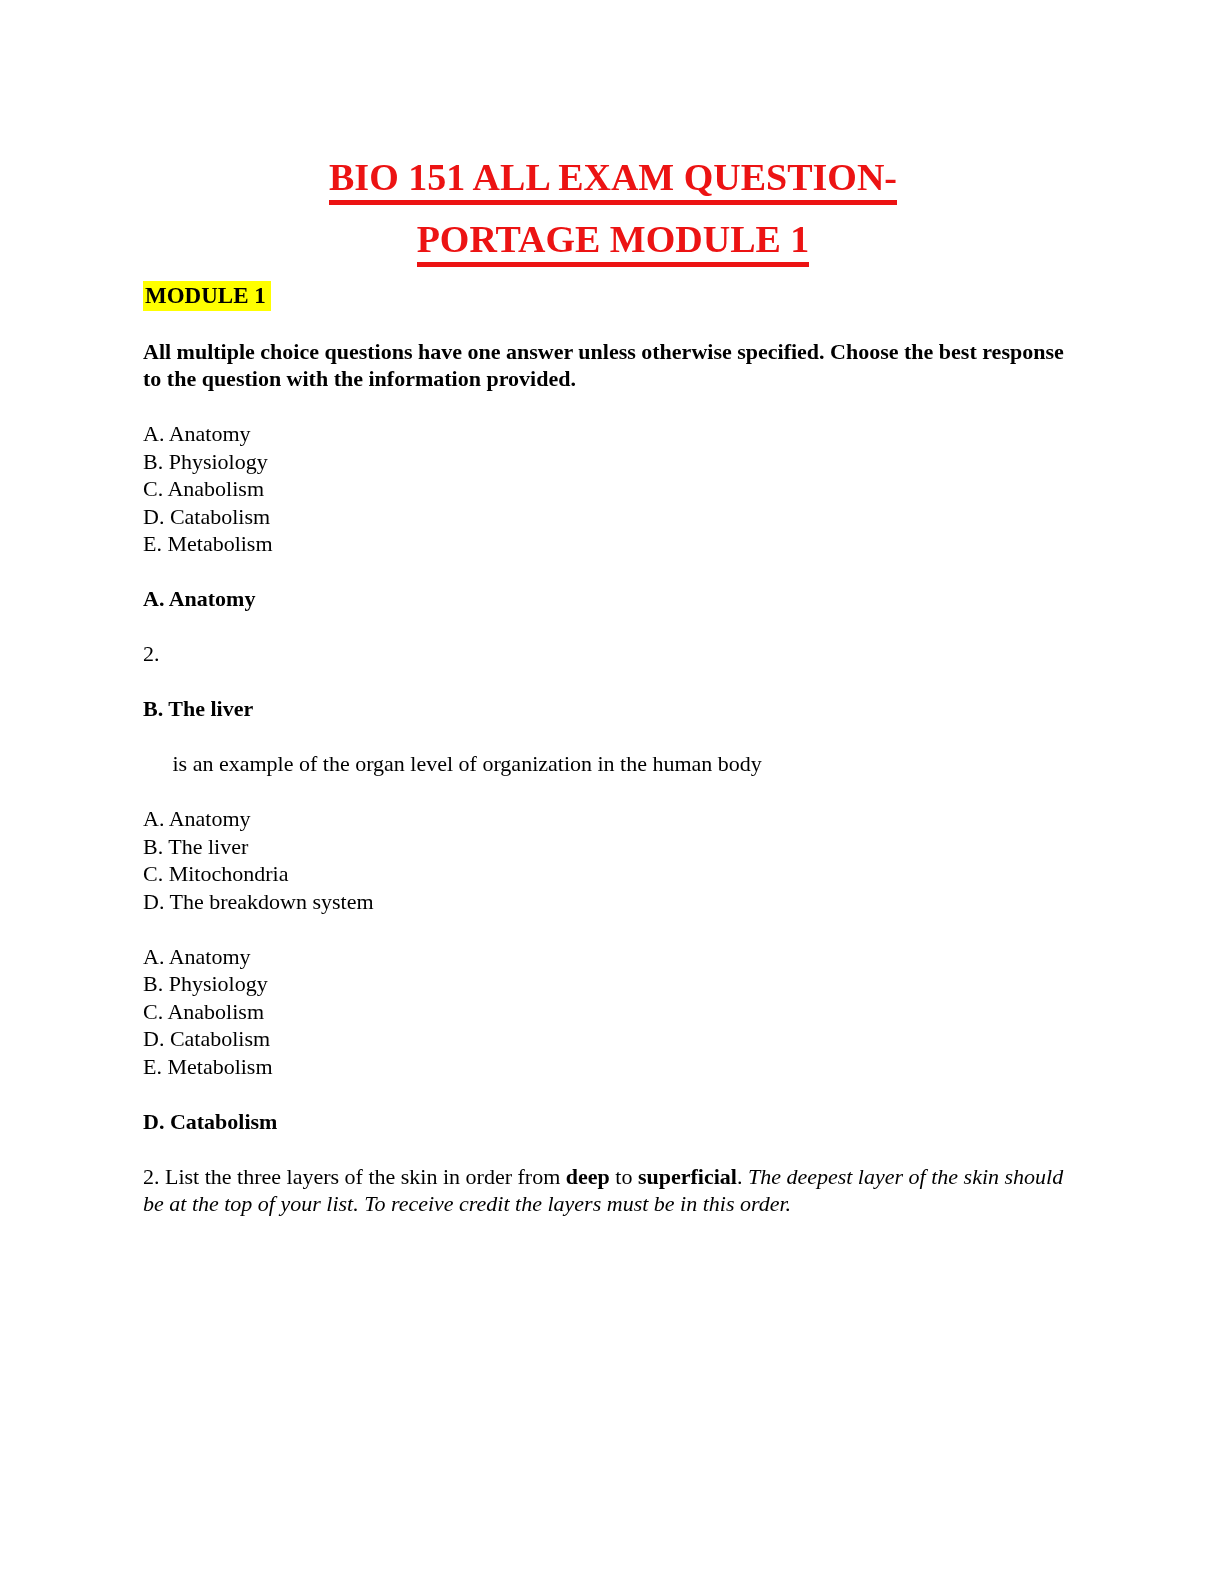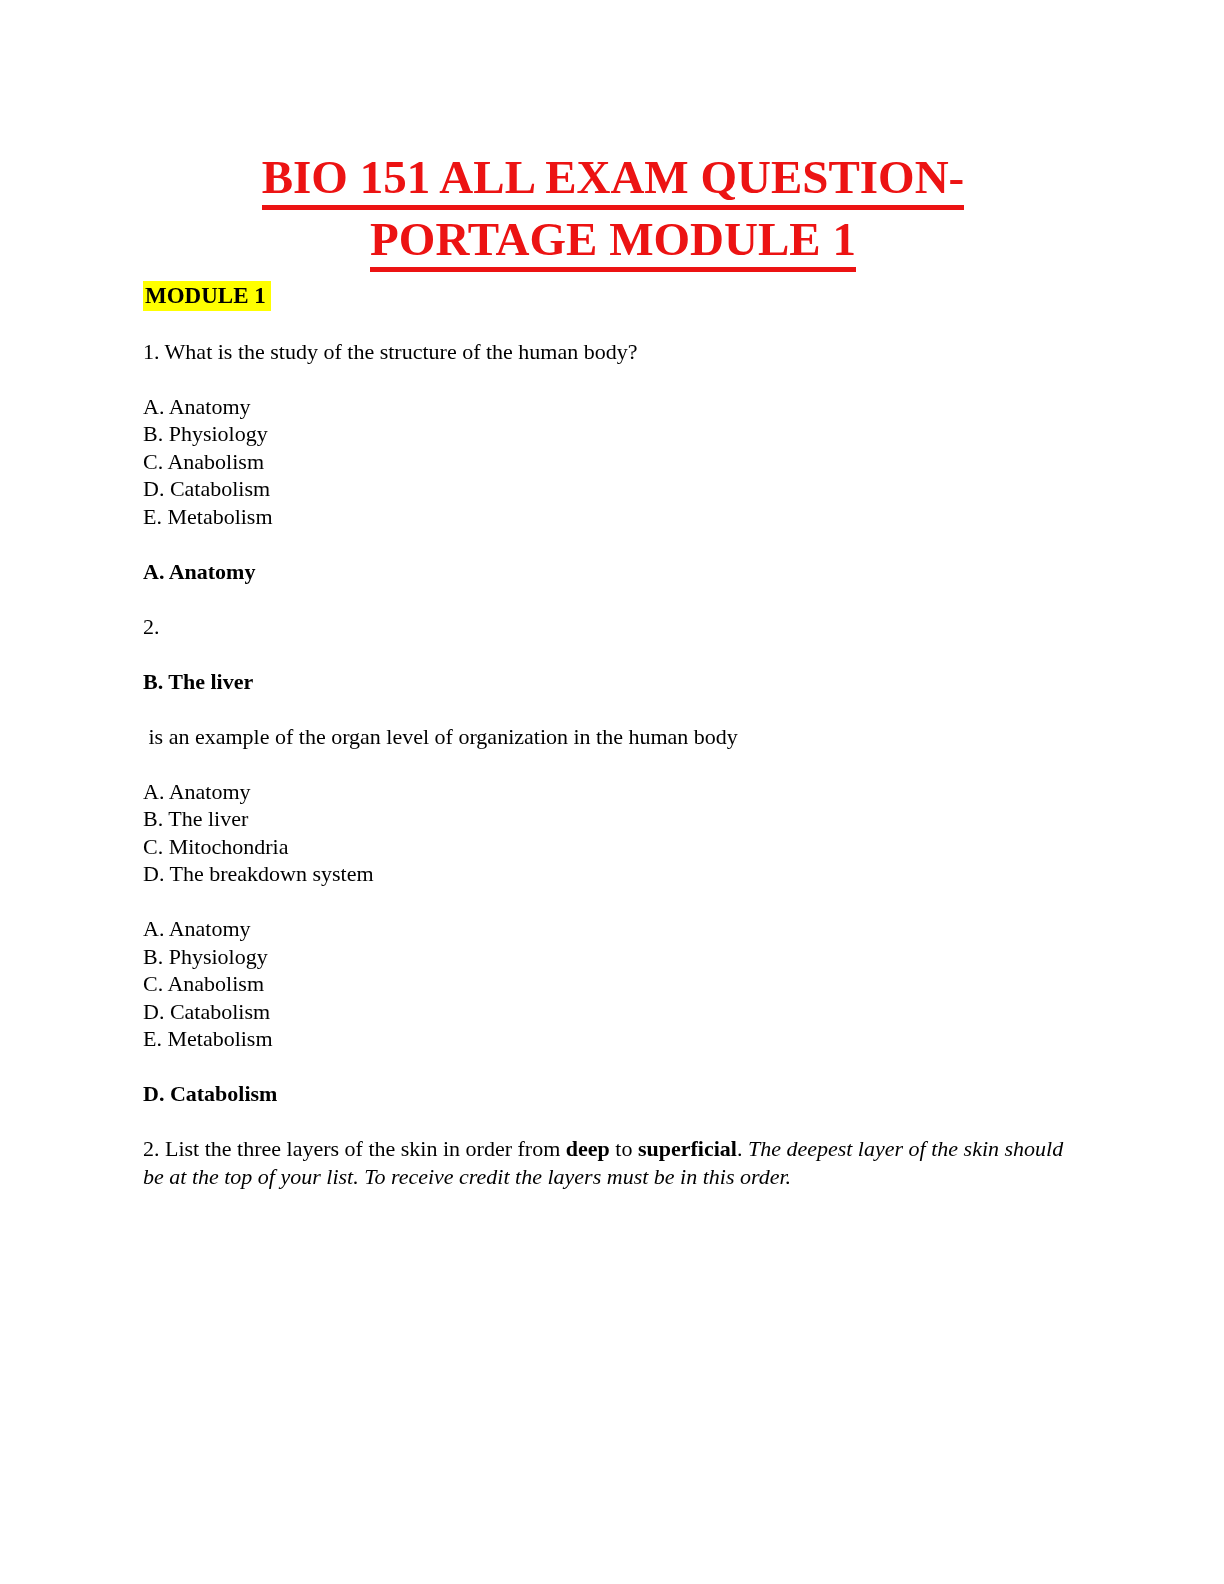--- a/index.html
+++ b/index.html
@@ -16,21 +16,21 @@
     padding: 146px 141px 40px 143px;
     font-family: "Liberation Serif", serif;
     font-size: 22px;
     line-height: 27.5px;
     color: #000000;
     overflow: hidden;
   }
   .doc-title {
     text-align: center;
     font-weight: bold;
-    font-size: 47px;
+    font-size: 38px;
     line-height: 62px;
     color: var(--title-color, #ec1313);
     margin: 0 0 12px 0;
   }
   .doc-title .u {
     border-bottom: 5px solid currentColor;
     padding-bottom: 2px;
   }
   .module-heading {
     margin: 0;
@@ -38,39 +38,39 @@
     font-size: 23px;
     line-height: 28px;
   }
   .module-heading mark {
     background: var(--highlight-color, #ffff00);
     color: var(--module-text-color, #000000);
     padding: 2px 5px 3px 2px;
   }
   .para { margin: 27.5px 0 0 0; }
   .b { font-weight: bold; }
-  .pre { white-space: pre-wrap; }
+  .pre { white-space: pre-wrap; margin-left: 24px; }
   .options { margin: 27.5px 0 0 0; }
   .option-line { margin: 0; }
   .final-para { }
 </style>
 </head>
 <body>
 
 <div class="page">
 
   <div class="doc-title">
     <div><span class="u">BIO 151 ALL EXAM QUESTION-</span></div>
     <div><span class="u">PORTAGE MODULE 1</span></div>
   </div>
 
   <div class="module-heading"><mark>MODULE 1</mark></div>
 
+  <div class="para b">All multiple choice questions have one answer unless otherwise specified. Choose the best response to the question with the information provided.</div>
 
-  <div class="para">1. What is the study of the structure of the human body?</div>
 
   <div class="options">
     <div class="option-line">A. Anatomy</div>
     <div class="option-line">B. Physiology</div>
     <div class="option-line">C. Anabolism</div>
     <div class="option-line">D. Catabolism</div>
     <div class="option-line">E. Metabolism</div>
   </div>
 
   <div class="para b">A. Anatomy</div>

